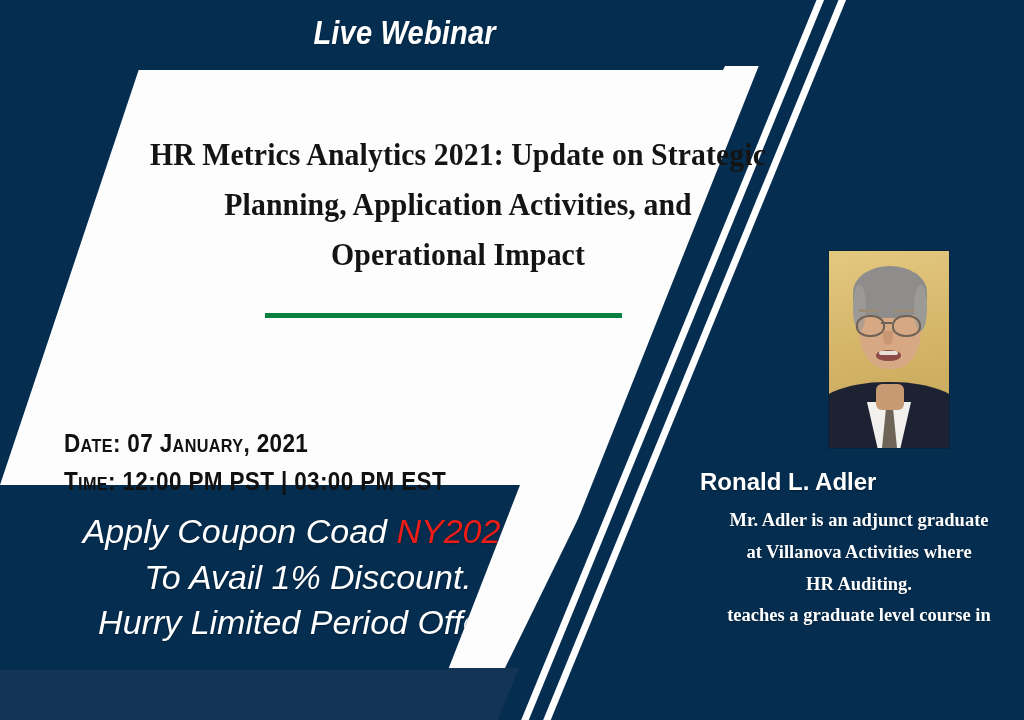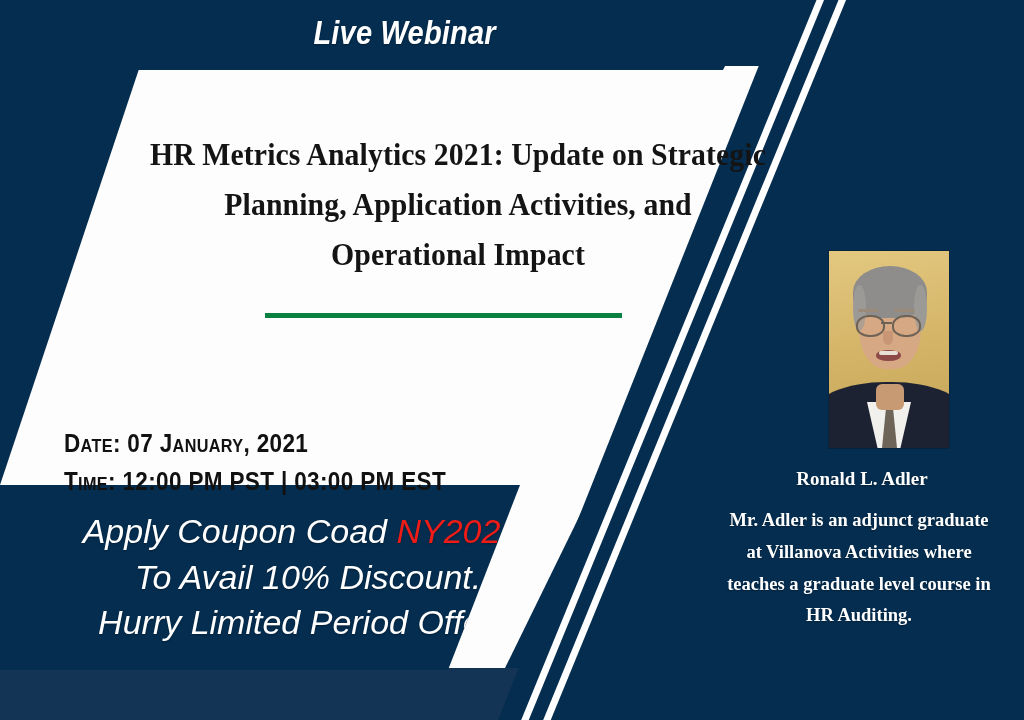--- a/index.html
+++ b/index.html
@@ -176,24 +176,24 @@
     position:absolute;left:47px;top:99px;width:25px;height:11px;
     background:#8d4a46;border-radius:48%;
   }
   .ph-teeth{
     position:absolute;left:50px;top:100px;width:19px;height:4px;
     background:#e8dfd6;border-radius:3px;
   }
 
   .speaker-name{
     position:absolute;left:700px;top:468px;width:324px;
-    text-align:center;z-index:9;
-    color:#ffffff;
-    font-family:Liberation Serif, serif;
-    font-weight:bold;font-size:19px;
+    text-align:left;z-index:9;
+    color:#ffffff;
+    font-family:Liberation Sans, sans-serif;
+    font-weight:bold;font-size:24px;
     text-shadow:0 1px 2px rgba(0,0,0,.35);
   }
   .speaker-bio{
     position:absolute;left:694px;top:505px;width:330px;
     text-align:center;z-index:9;
     color:#ffffff;
     font-family:"Liberation Serif",serif;
     font-weight:bold;font-size:18.5px;line-height:1.72;
     text-shadow:0 1px 2px rgba(0,0,0,.3);
   }
@@ -236,21 +236,21 @@
   </div>
   <div class="green-rule"></div>
 
   <div class="datetime">
     <div class="dt-line t1">Date: 07 January, 2021</div>
     <div class="dt-line t2">Time: 12:00 PM PST | 03:00 PM EST</div>
   </div>
 
   <div class="coupon-panel">
     <div class="coupon-line l1"><span>Apply Coupon Coad </span><span class="coupon-code">NY2021</span></div>
-    <div class="coupon-line l2">To Avail 10% Discount.</div>
+    <div class="coupon-line l2">To Avail 1% Discount.</div>
     <div class="coupon-line l3">Hurry Limited Period Offer!!</div>
   </div>
 
   <div class="photo-frame">
     <div class="ph-bg"></div>
     <div class="ph-suit"></div>
     <div class="ph-shirt"></div>
     <div class="ph-tie"></div>
     <div class="ph-neck"></div>
     <div class="ph-head"></div>
@@ -264,17 +264,17 @@
     <div class="ph-bridge"></div>
     <div class="ph-nose"></div>
     <div class="ph-mouth"></div>
     <div class="ph-teeth"></div>
   </div>
 
   <div class="speaker-name">Ronald L. Adler</div>
   <div class="speaker-bio">
     <div>Mr. Adler is an adjunct graduate</div>
     <div>at Villanova Activities where</div>
+    <div>HR Auditing.</div>
     <div>teaches a graduate level course in</div>
-    <div>HR Auditing.</div>
   </div>
 
 </div>
 
 </body></html>

